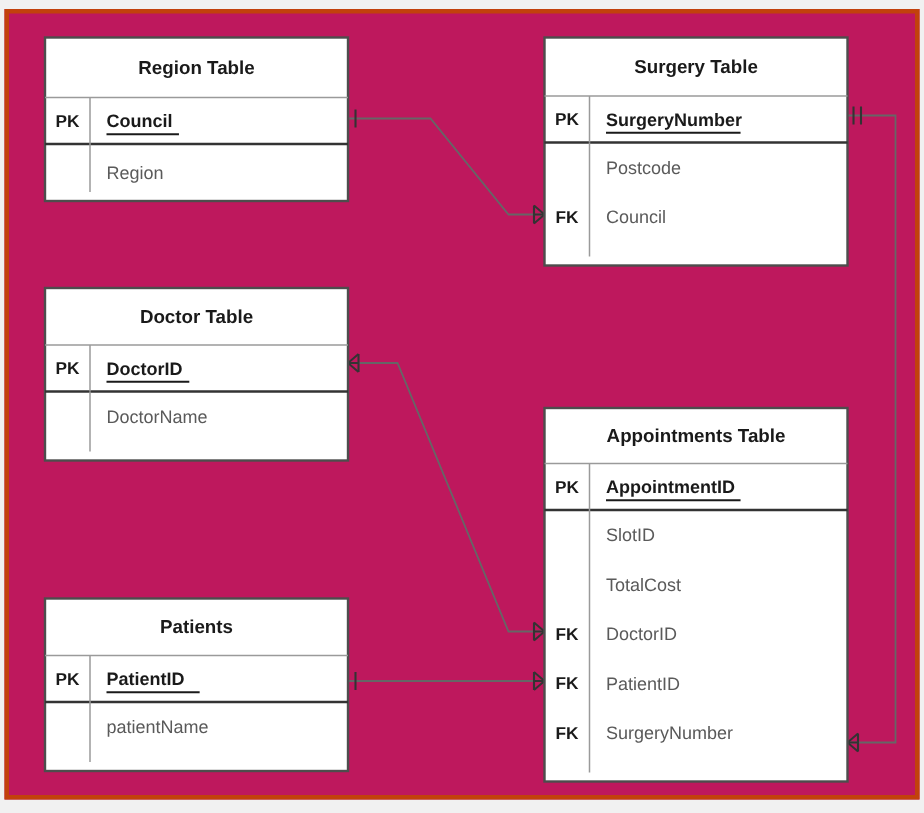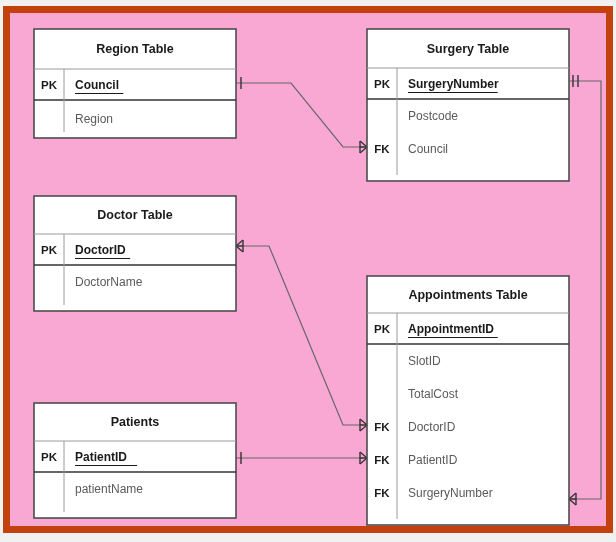--- a/index.html
+++ b/index.html
@@ -13,22 +13,22 @@
     height: 542px;
     overflow: hidden;
     font-family: "Liberation Sans", sans-serif;
   }
   #canvas {
     position: absolute;
     left: 3px;
     top: 6px;
     width: 610px;
     height: 527px;
-    background: #f9a8d4;
-    border: 7px solid #c2410c;
+    background: #be185d;
+    border: 3px solid #c2410c;
     box-sizing: border-box;
   }
   #diagram {
     position: absolute;
     left: 0;
     top: 0;
     width: 610px;
     height: 527px;
     display: block;
   }

